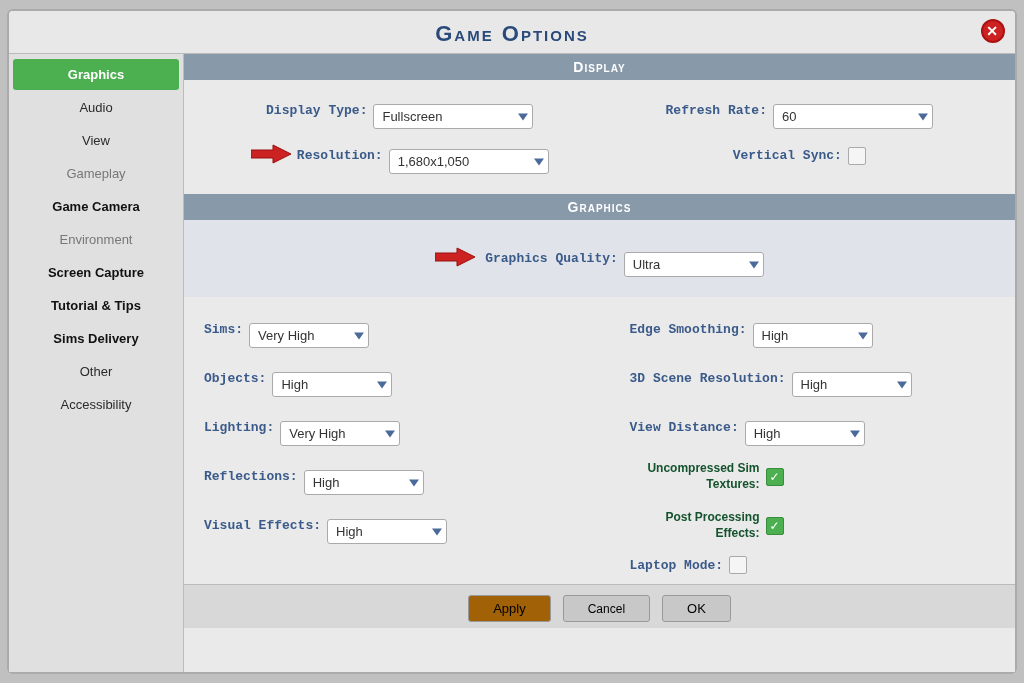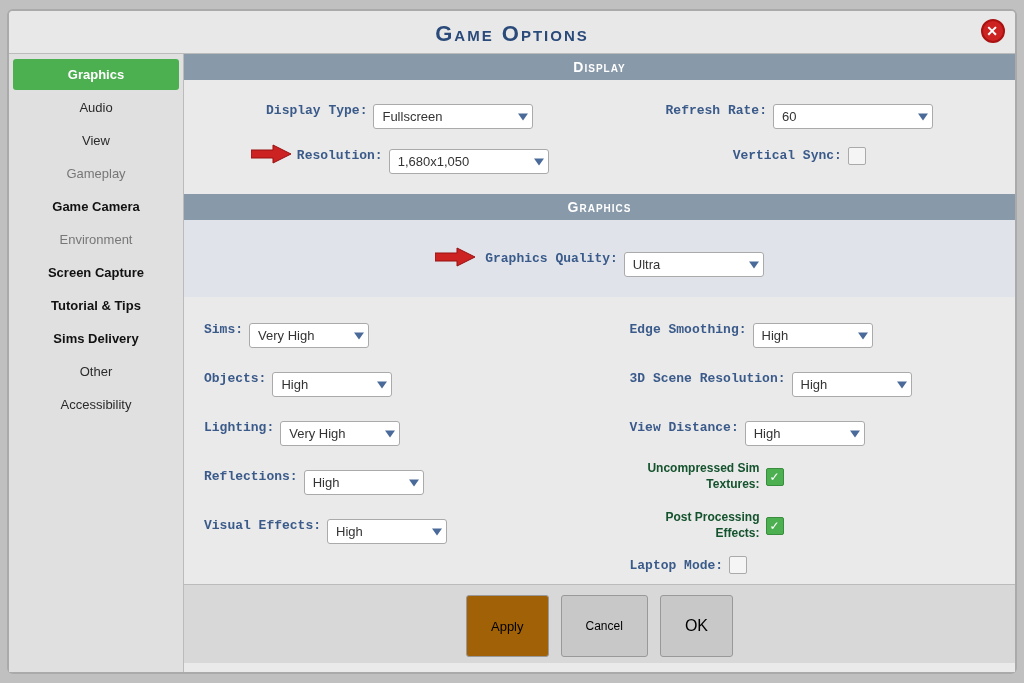--- a/index.html
+++ b/index.html
@@ -440,17 +440,17 @@
           <span class="label">Laptop Mode:</span>
           <div class="checkbox-wrapper">
             <span class="fake-checkbox"></span>
           </div>
         </div>
       </div>
 
       <div style="display:flex;justify-content:center;gap:12px;padding:10px 0 6px 0;background:#d8d8d8;border-top:1px solid #bbb;">
         <button style="padding:5px 24px;background:#a16207;border:1px solid #999;border-radius:3px;font-size:13px;cursor:pointer;">Apply</button>
         <button style="padding:5px 24px;background:#c8c8c8;border:1px solid #999;border-radius:3px;font-size:12px;cursor:pointer;">Cancel</button>
-        <button style="padding:21px 24px;background:#c8c8c8;border:1px solid #999;border-radius:3px;font-size:16px;cursor:pointer;">OK</button>
+        <button style="padding:3px 24px;background:#c8c8c8;border:1px solid #999;border-radius:3px;font-size:13px;cursor:pointer;">OK</button>
       </div>
     </div>
   </div>
 </div>
 
 </body></html>

